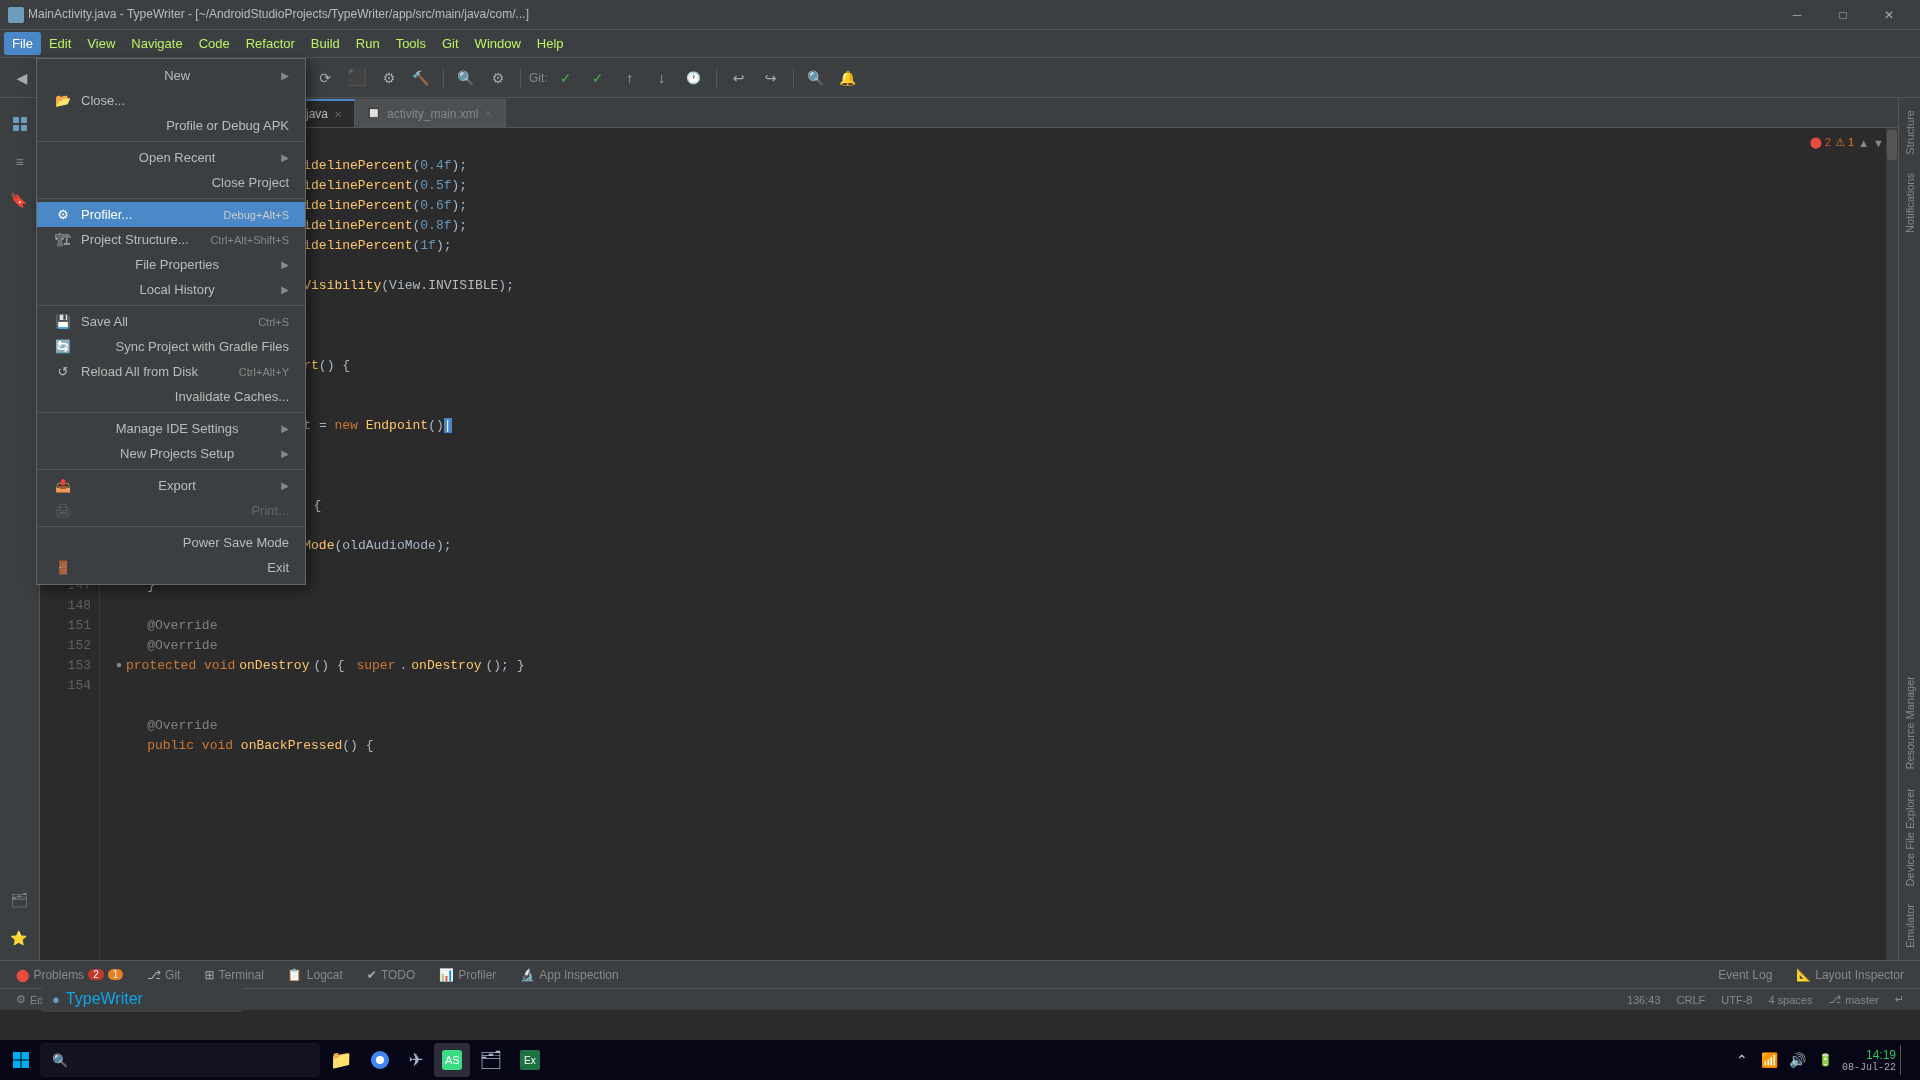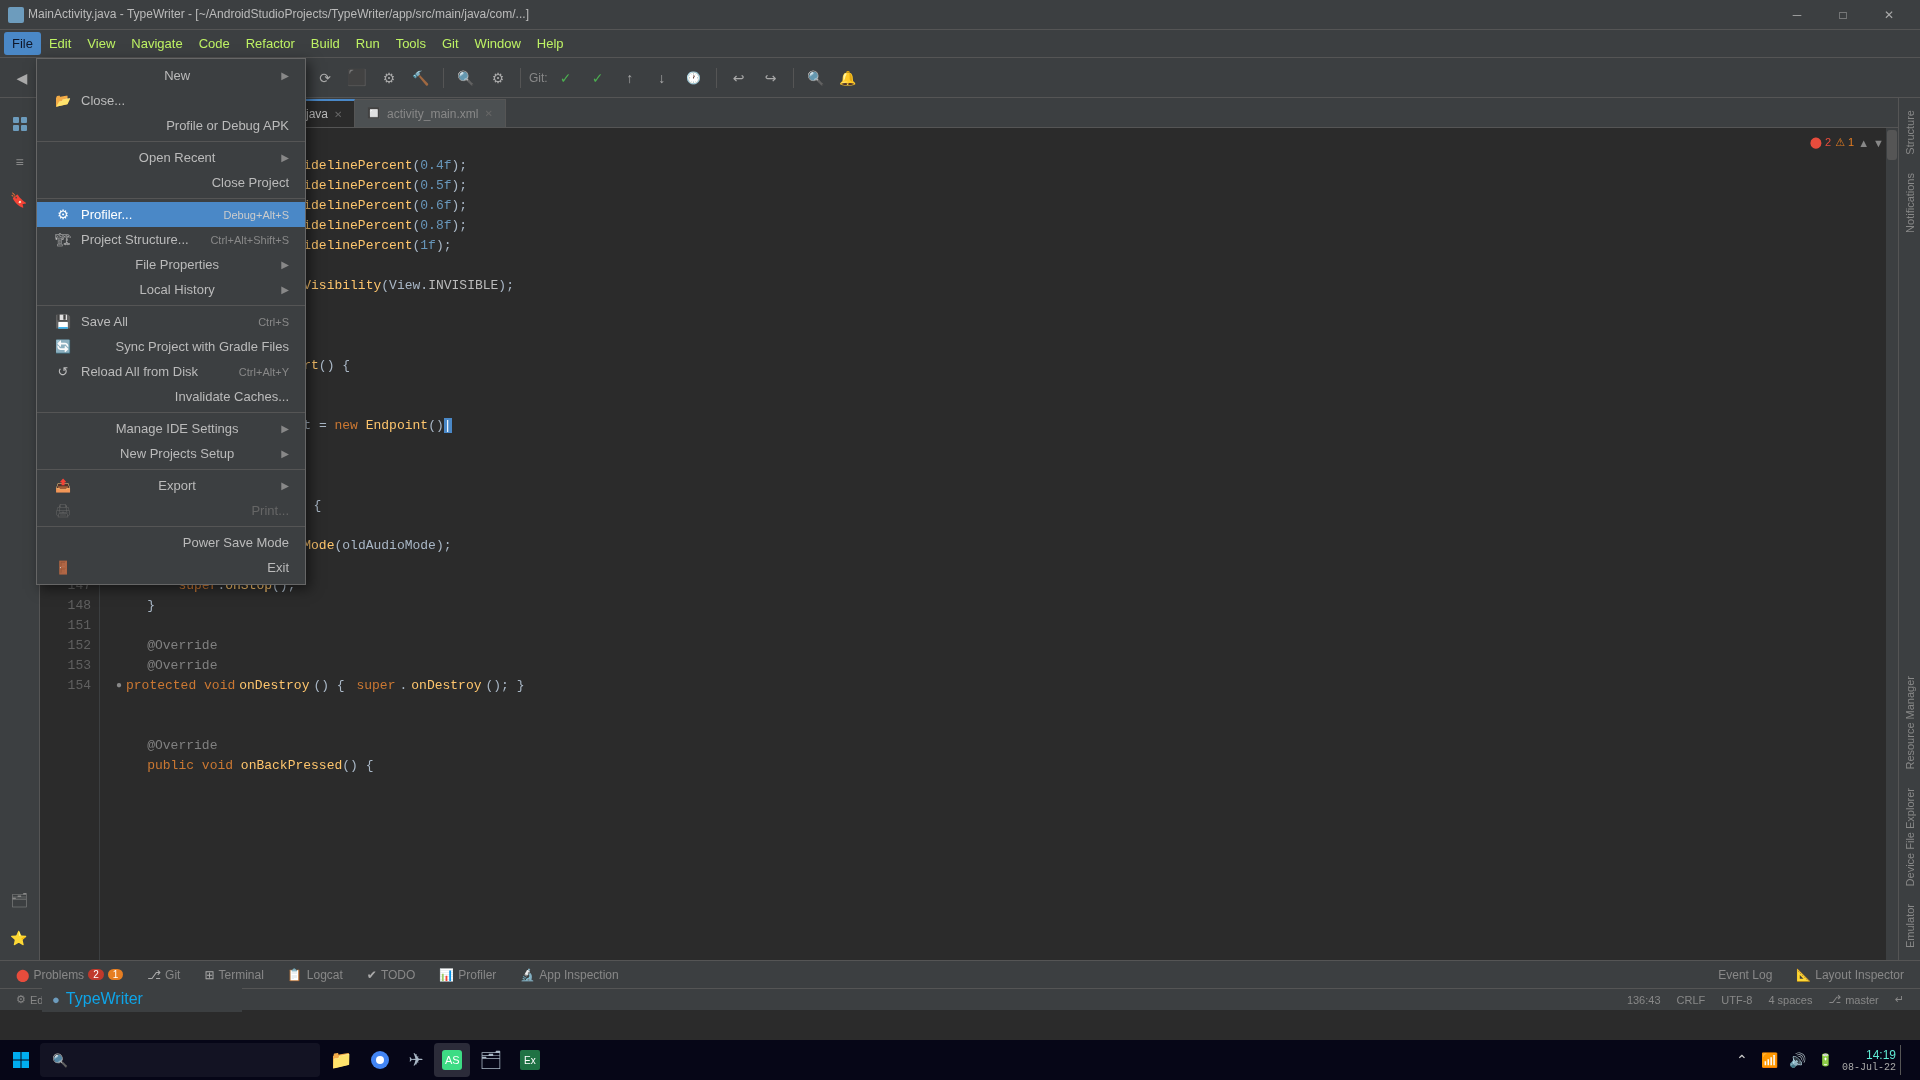--- a/index.html
+++ b/index.html
@@ -61,21 +61,21 @@
       padding: 0 4px;
     }
     .menu-item {
       padding: 4px 8px;
       color: #bef264;
       cursor: pointer;
       font-size: 13px;
       border-radius: 3px;
       position: relative;
     }
-    .menu-item.file-active { background: #4a88c7; color: #0f172a; }
+    .menu-item.file-active { background: #4a88c7; color: #ffffff; }
 
     
     #toolbar {
       height: 40px;
       background: #3c3f41;
       display: flex;
       align-items: center;
       padding: 0 8px;
       gap: 4px;
       border-bottom: 1px solid #555;
@@ -561,21 +561,20 @@
         <div class="code-line">        <span class="kw">super</span>.<span class="fn">onStart</span>();</div>
         <div class="code-line"> </div>
         <div class="code-line">        <span class="cl">Endpoint</span> <span style="color:#a9b7c6;">endpoint</span> = <span class="kw">new</span> <span class="fn">Endpoint</span>()<span style="background:#4a88c7;color:white;">|</span></div>
         <div class="code-line">    }</div>
         <div class="code-line"> </div>
         <div class="code-line">    <span style="color:#808080;">@Override</span></div>
         <div class="code-line" style="display:flex;align-items:center;gap:4px;"><span style="color:#888;font-size:10px;">●</span>    <span class="kw">protected void</span> <span class="fn">onStop</span>() {</div>
         <div class="code-line"> </div>
         <div class="code-line">        <span class="cl">audioManager</span>.<span class="fn">setMode</span>(<span style="color:#a9b7c6;">oldAudioMode</span>);</div>
         <div class="code-line"> </div>
-        <div class="code-line">        <span class="kw">super</span>.<span class="fn">onStop</span>();</div>
         <div class="code-line">    }</div>
         <div class="code-line"> </div>
         <div class="code-line">    <span style="color:#808080;">@Override</span></div>
         <div class="code-line">    <span style="color:#808080;">@Override</span></div>
         <div class="code-line" style="display:flex;align-items:center;gap:4px;"><span style="color:#888;font-size:10px;">●</span>    <span class="kw">protected void</span> <span class="fn">onDestroy</span>() { <span class="kw">super</span>.<span class="fn">onDestroy</span>(); }</div>
         <div class="code-line"> </div>
         <div class="code-line"> </div>
         <div class="code-line">    <span style="color:#808080;">@Override</span></div>
         <div class="code-line">    <span class="kw">public void</span> <span class="fn">onBackPressed</span>() {</div>
         <div class="code-line"> </div>
@@ -823,18 +822,18 @@
       <rect width="20" height="20" rx="2" fill="#1f7244"></rect>
       <text x="4" y="14" font-size="10" fill="white">Ex</text>
     </svg>
   </div>
   <div class="taskbar-right">
     <div class="tray-icon">⌃</div>
     <div class="tray-icon">📶</div>
     <div class="tray-icon">🔊</div>
     <div class="tray-icon" style="font-size:12px;">🔋</div>
     <div style="display:flex;flex-direction:column;align-items:flex-end;cursor:pointer;">
-      <span style="font-size:12px;color:#5eead4;">14:19</span>
+      <span style="font-size:12px;color:#22c55e;">14:19</span>
       <span style="font-size:10px;color:#aaa;font-family:Liberation Mono, monospace;">08-Jul-22</span>
     </div>
     <div class="tray-icon" style="border-left:1px solid #555;width:8px;height:30px;padding:0;border-radius:0;"></div>
   </div>
 </div>
 
 </body></html>

